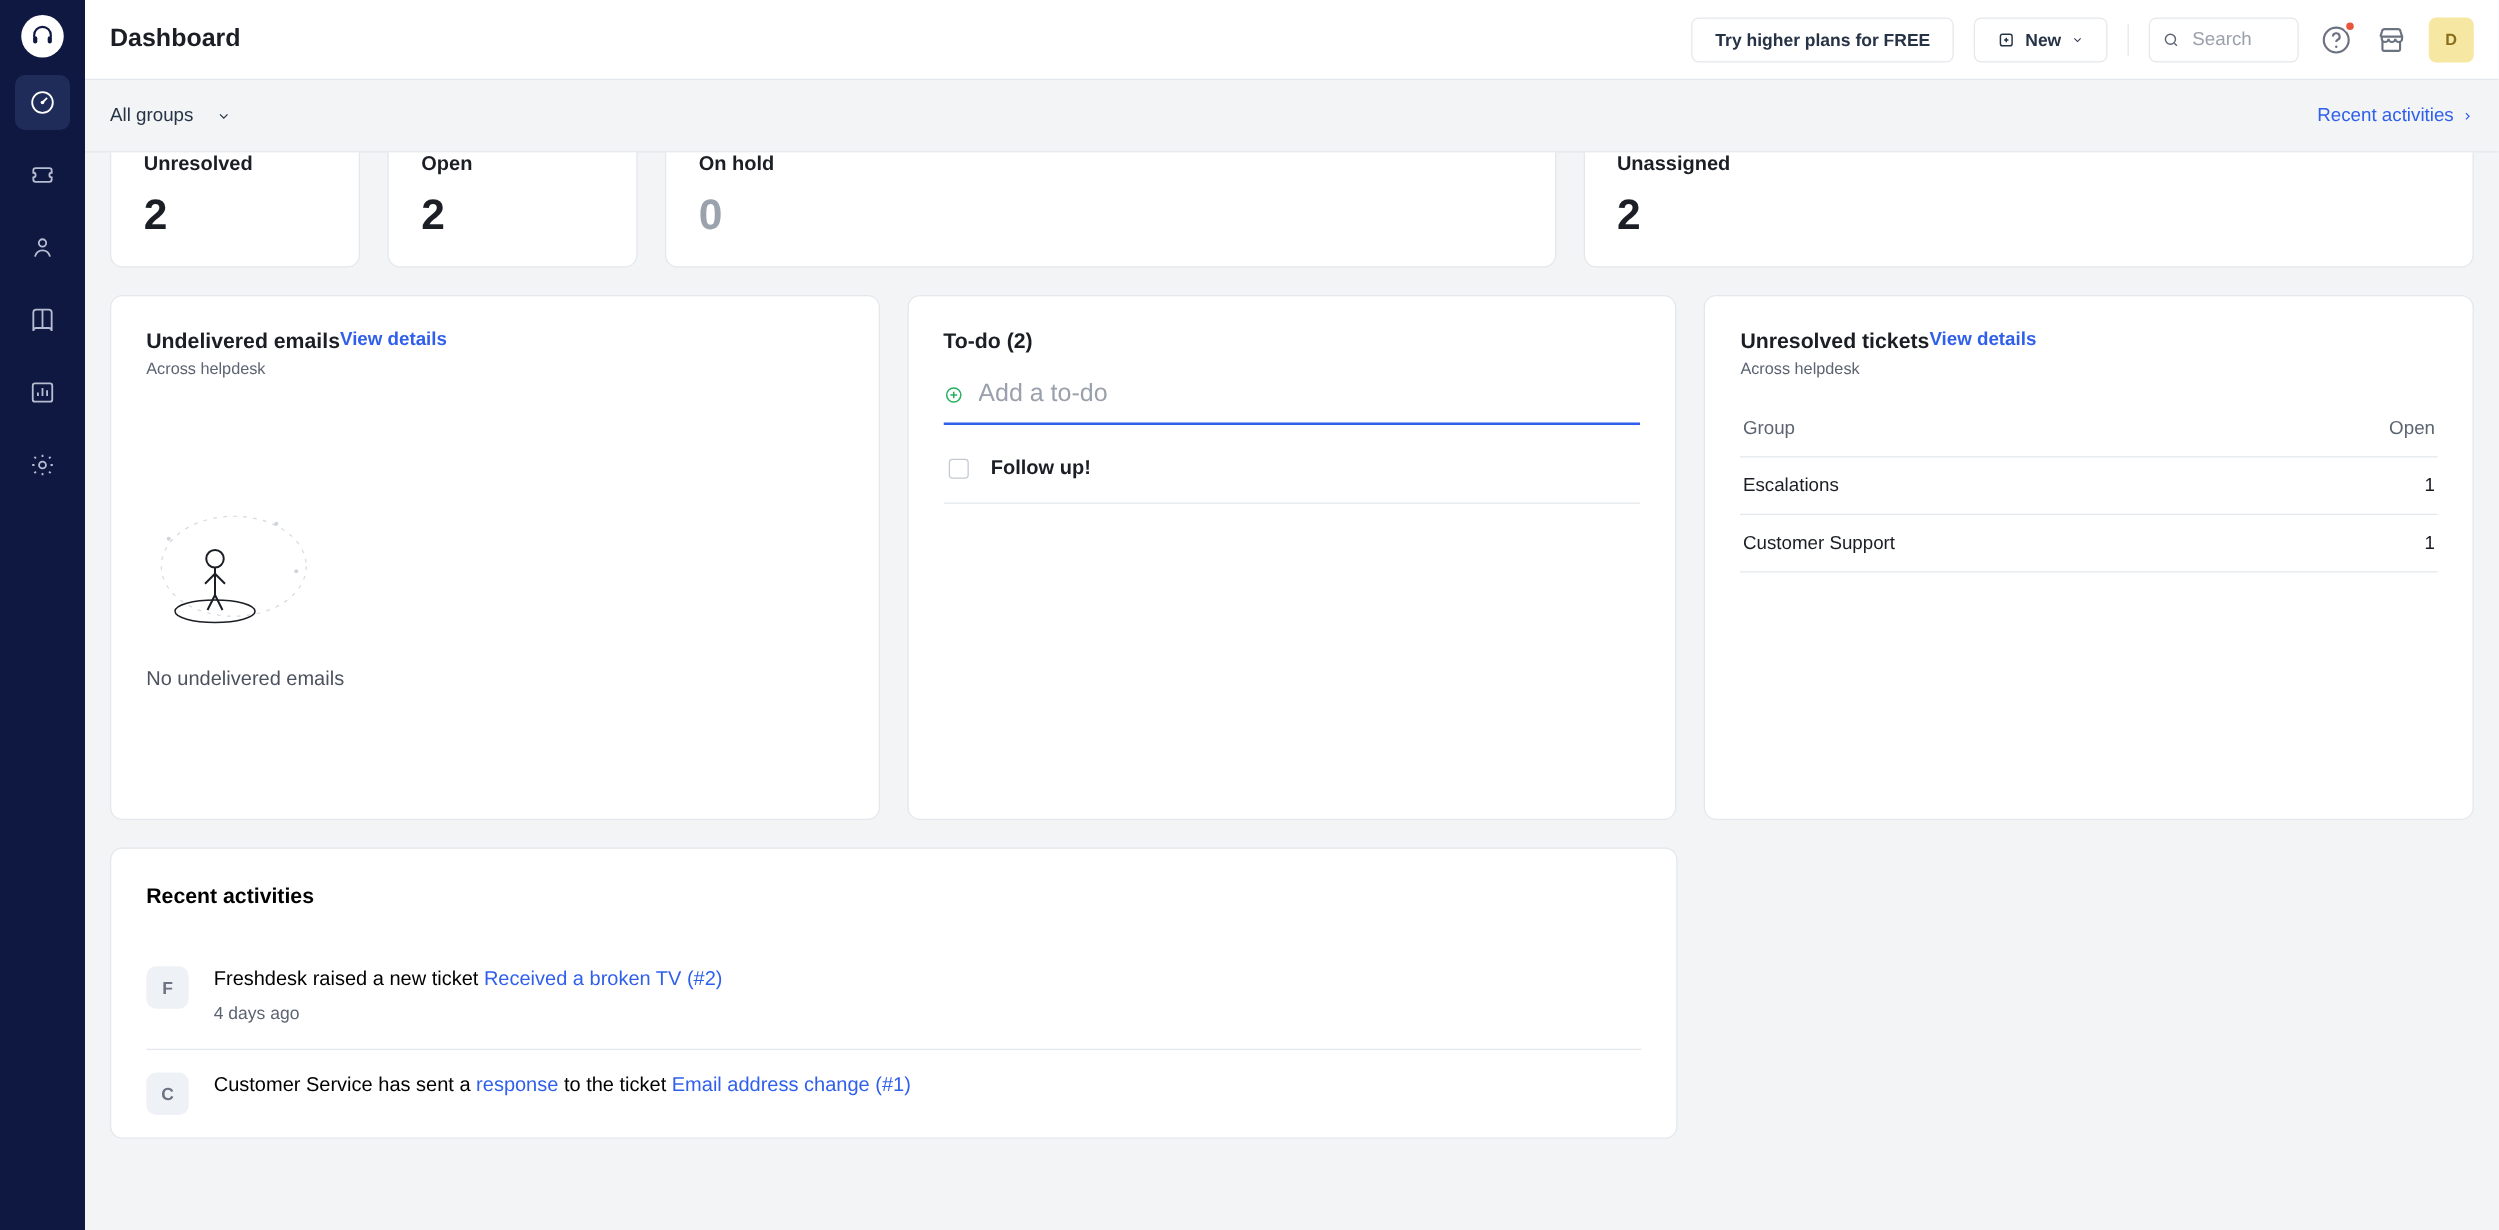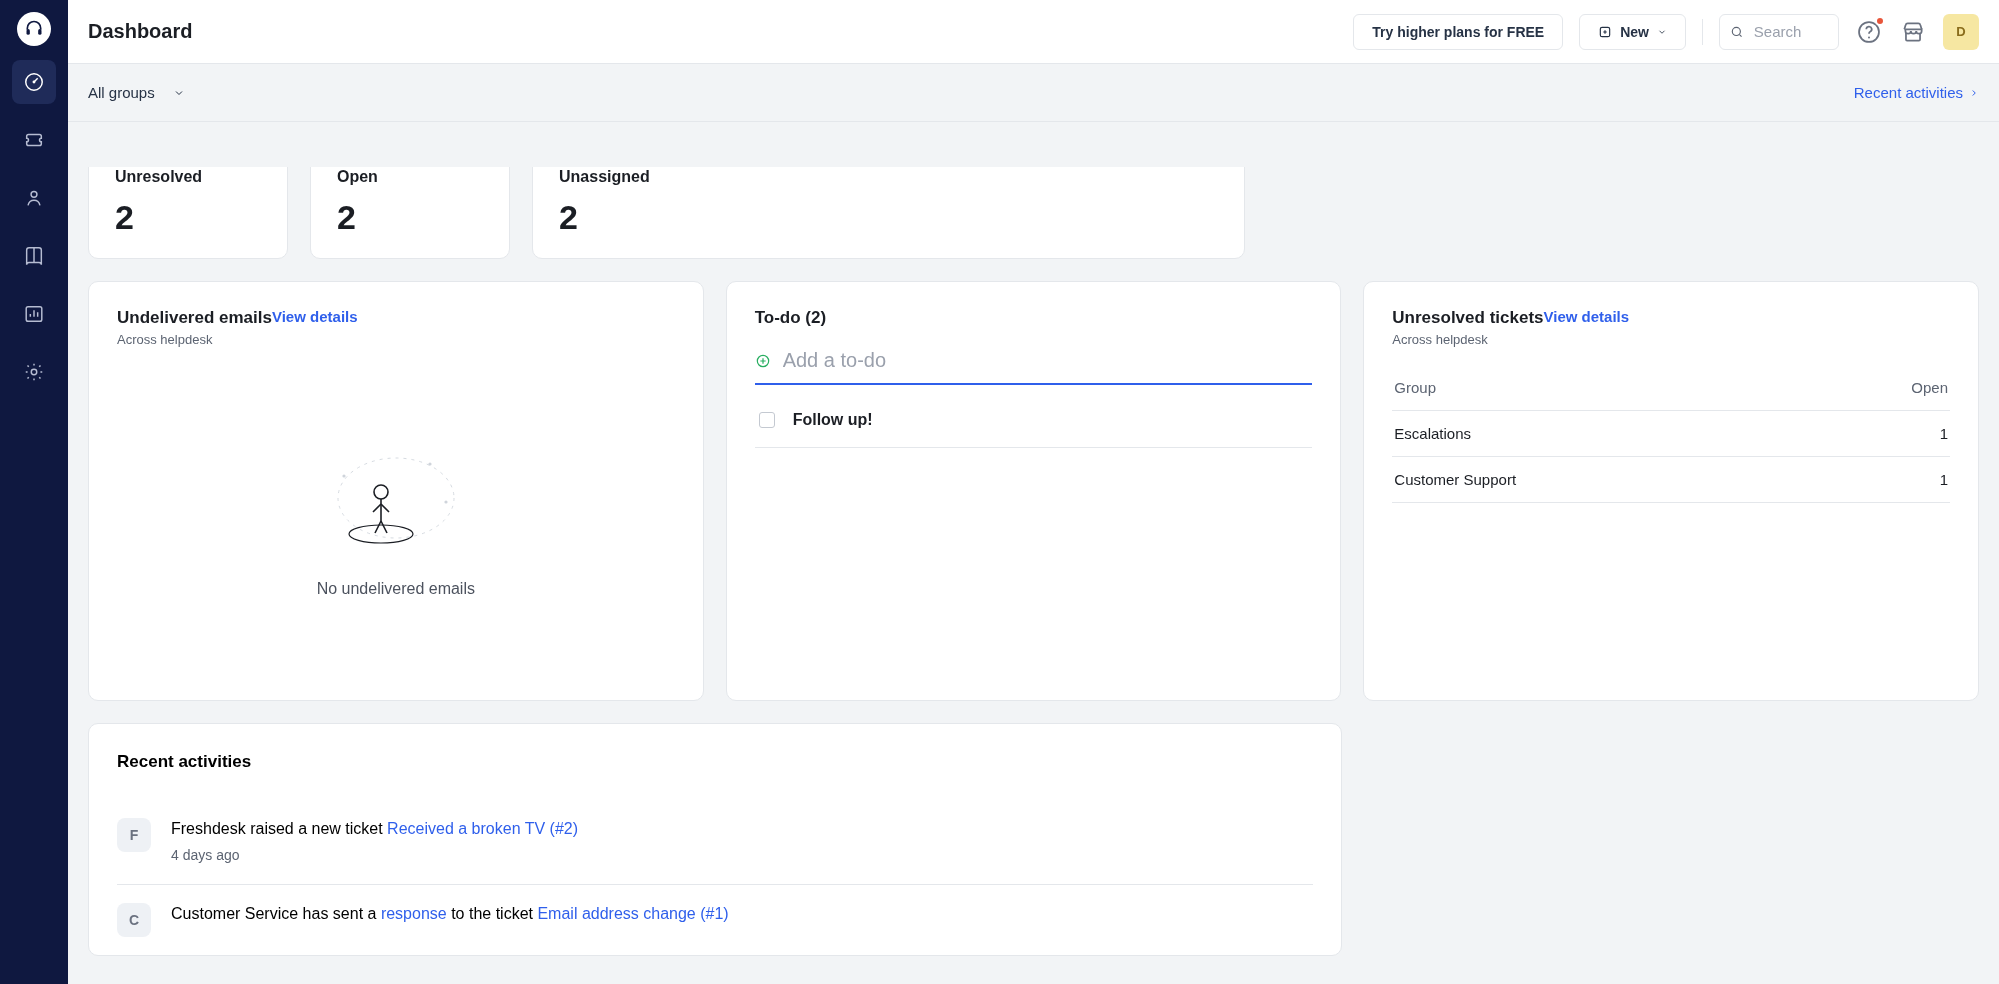--- a/index.html
+++ b/index.html
@@ -48,40 +48,40 @@
   .avatar{width:36px;height:36px;border-radius:6px;background:var(--yellow);display:flex;align-items:center;justify-content:center;font-size:13px;font-weight:700;color:#8a6d1c;cursor:pointer;}
 
   
   .filterbar{height:58px;border-bottom:1px solid var(--border);display:flex;align-items:center;padding:0 20px;}
   .group-filter{display:flex;align-items:center;gap:18px;font-size:15px;color:#263245;cursor:pointer;}
   .group-filter svg{width:12px;height:12px;stroke:#263245;fill:none;stroke-width:2;}
   .recent-activities-link{margin-left:auto;display:flex;align-items:center;gap:6px;font-size:15px;color:var(--accent);cursor:pointer;font-weight:500;}
   .recent-activities-link svg{width:10px;height:10px;stroke:var(--accent);fill:none;stroke-width:2.4;}
 
   
-  .content{flex:1;overflow:auto;padding:0 20px 10px 20px;margin-top:45px;}
+  .content{flex:1;overflow:auto;padding:0 20px 10px 20px;}
 
   
   .stats-row{display:grid;grid-template-columns:200px 200px 1fr 1fr;gap:22px;margin-top:-28px;}
   .card{background:var(--card);border:1px solid var(--border);border-radius:10px;}
   .stat-card{padding:28px 26px 24px 26px;}
   .stat-label{font-size:16px;font-weight:700;color:var(--text);margin:0 0 14px 0;}
   .stat-value{font-size:34px;font-weight:800;color:var(--text);margin:0;line-height:1;}
   .stat-value.zero{color:#9aa2ad;}
 
   
   .panels-row{display:grid;grid-template-columns:1fr 1fr 1fr;gap:22px;margin-top:22px;}
   .panel{background:var(--card);border:1px solid var(--border);border-radius:10px;padding:26px 28px;min-height:420px;display:flex;flex-direction:column;}
   .panel-head{display:flex;align-items:flex-start;margin-bottom:18px;}
   .panel-title{font-size:17px;font-weight:700;color:var(--text);margin:0;}
   .panel-sub{font-size:13px;color:var(--text-subtle);margin:4px 0 0 0;}
   .link{font-size:15px;font-weight:600;color:var(--accent);cursor:pointer;}
 
   
-  .empty-state{flex:1;display:flex;flex-direction:column;align-items:center;justify-content:center;gap:28px;}
+  .empty-state{flex:1;display:flex;flex-direction:column;justify-content:center;gap:28px;}
   .empty-illo{width:140px;height:110px;}
   .empty-text{font-size:16px;color:#4c525e;}
 
   
   .todo-input-row{display:flex;align-items:center;gap:10px;border-bottom:2px solid var(--accent);padding:4px 0 10px 0;margin-bottom:8px;}
   .todo-input-row svg{width:16px;height:16px;}
   .todo-input-row input{flex:1;border:none;outline:none;font-size:20px;background:transparent;}
   .todo-input-row input::placeholder{color:#9aa0ac;}
   .todo-item{display:flex;align-items:center;gap:18px;padding:18px 4px;border-bottom:1px solid var(--border);}
   .todo-check{width:16px;height:16px;border:1.6px solid #c4c9d1;border-radius:3px;flex:none;cursor:pointer;}
@@ -215,20 +215,24 @@
   <div class="content">
 
     <div class="stats-row">
       <div class="card stat-card">
         <p class="stat-label">Unresolved</p>
         <p class="stat-value">2</p>
       </div>
       <div class="card stat-card">
         <p class="stat-label">Open</p>
         <p class="stat-value">2</p>
+      </div>
+      <div class="card stat-card">
+        <p class="stat-label">On hold</p>
+        <p class="stat-value zero">0</p>
       </div>
       <div class="card stat-card">
         <p class="stat-label">Unassigned</p>
         <p class="stat-value">2</p>
       </div>
     </div>
 
     <div class="panels-row">
 
       <div class="panel">

